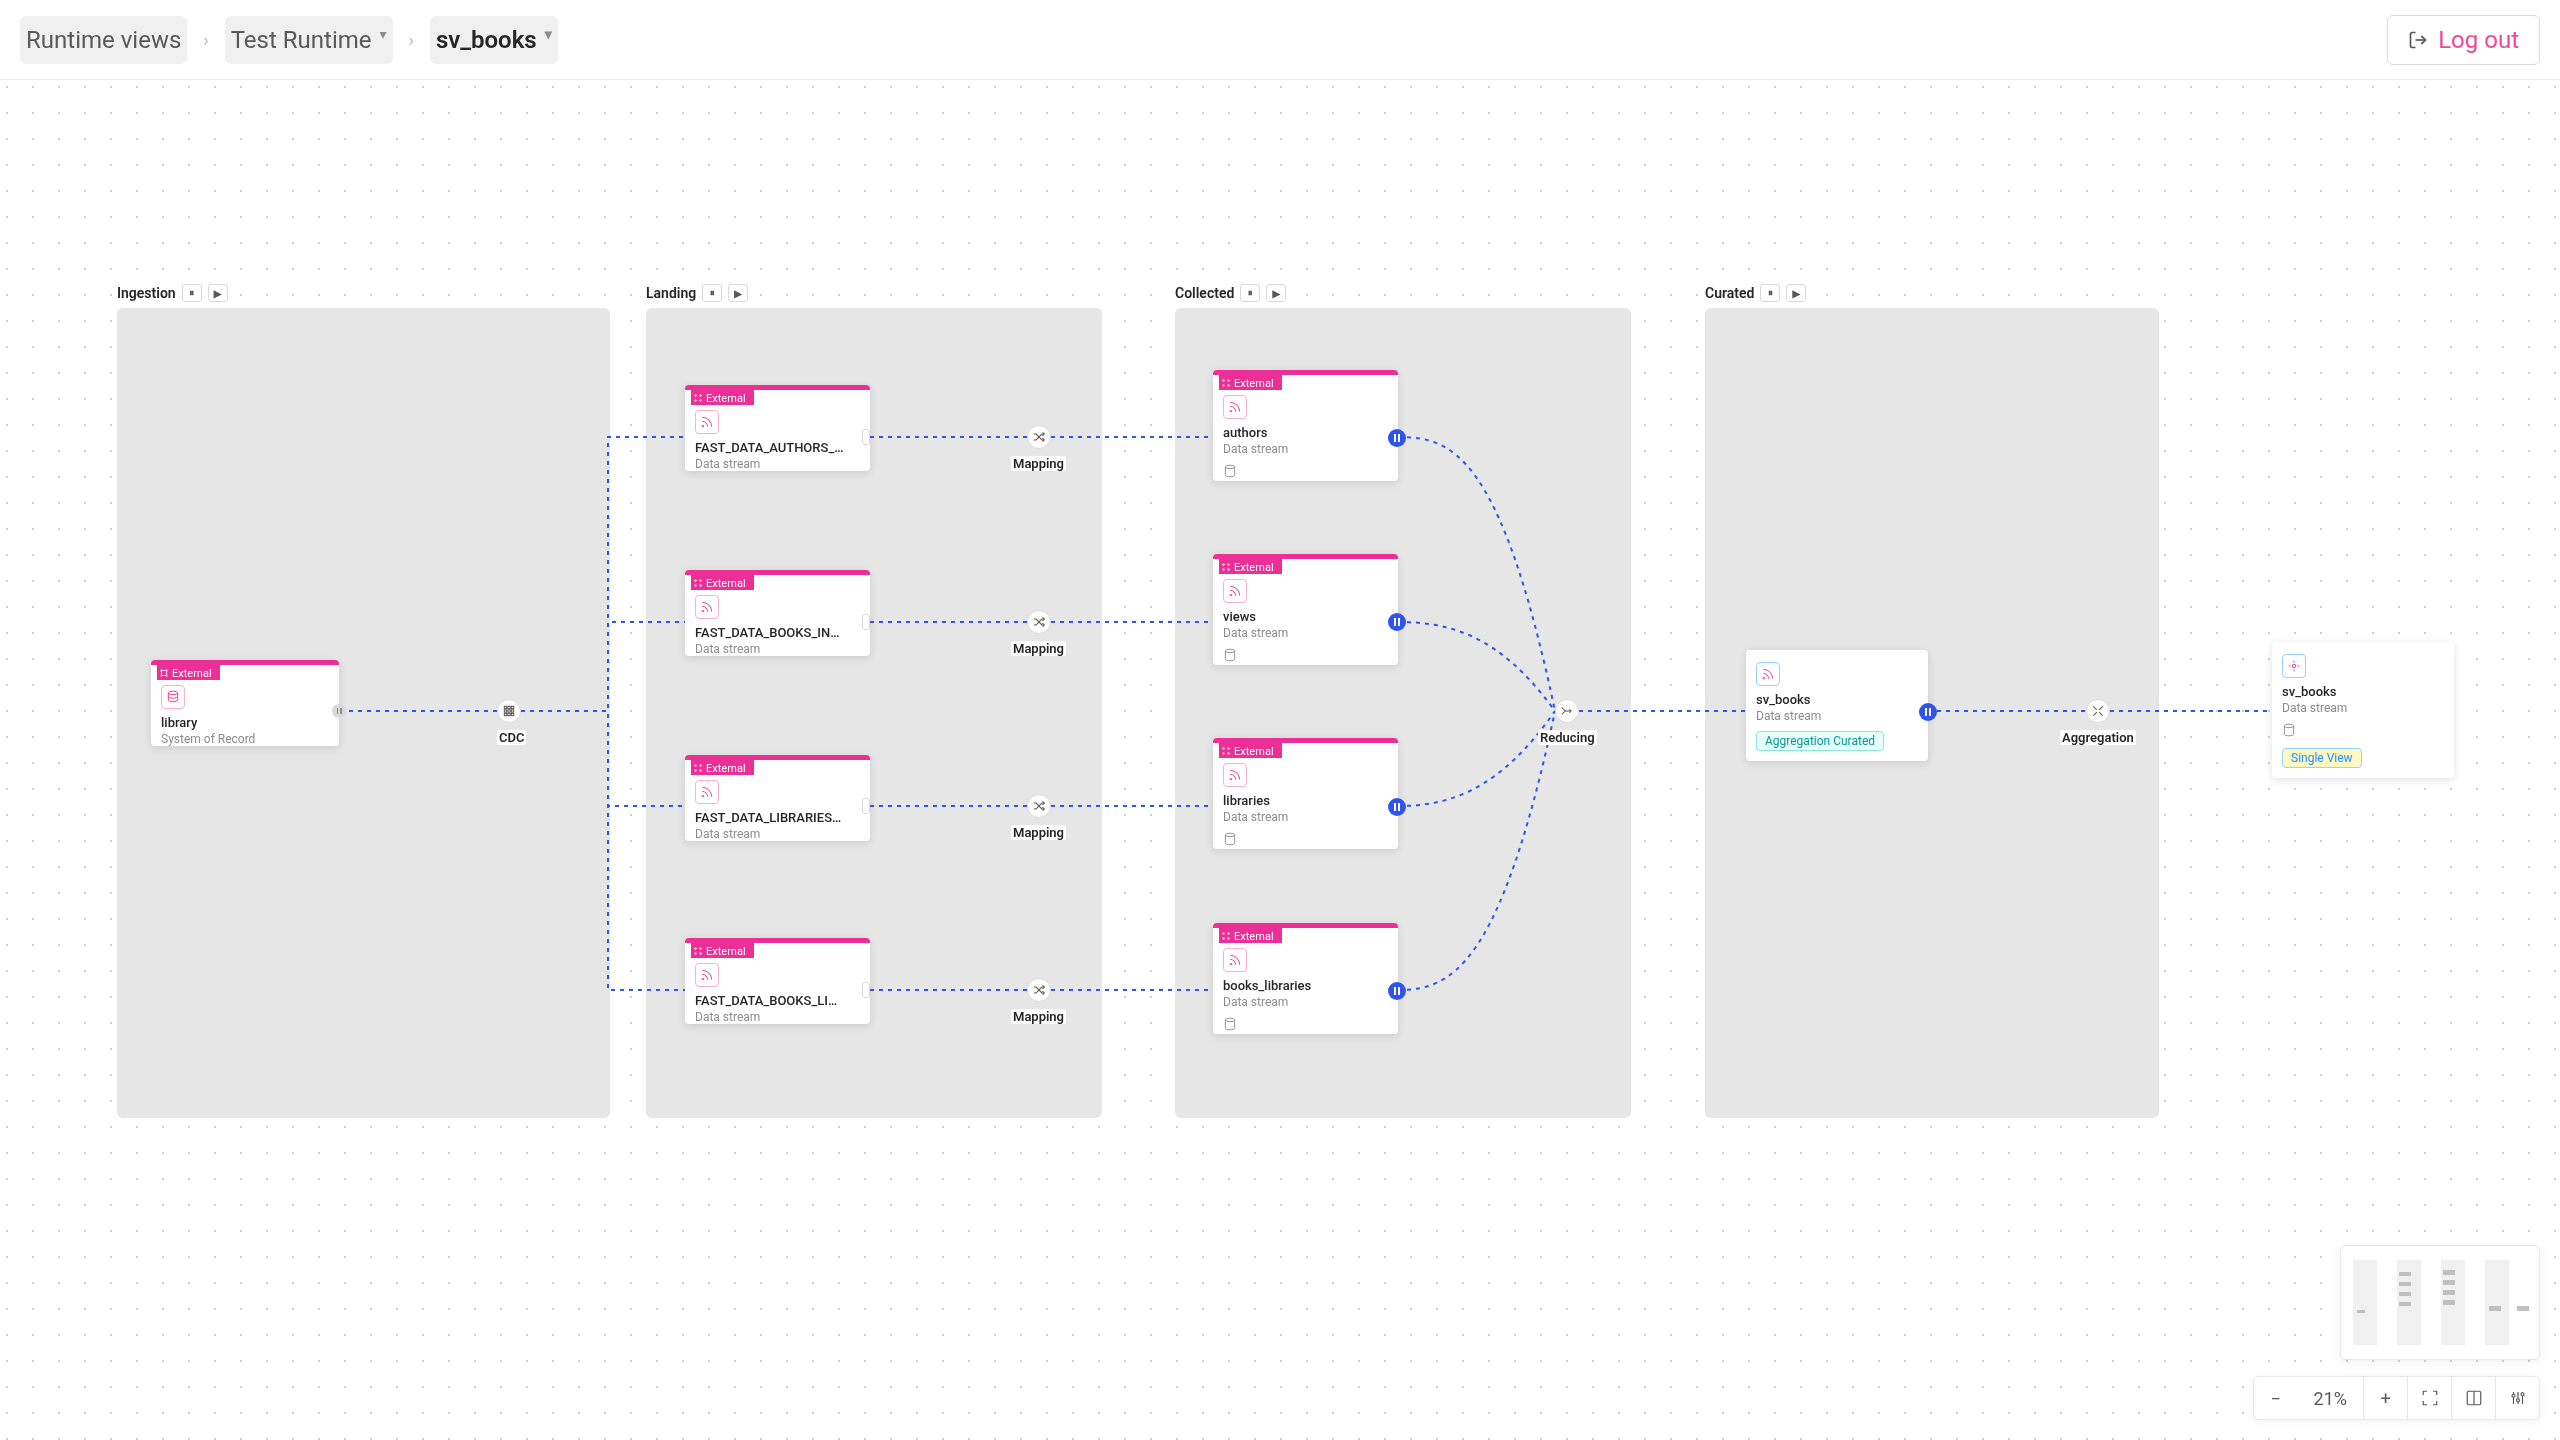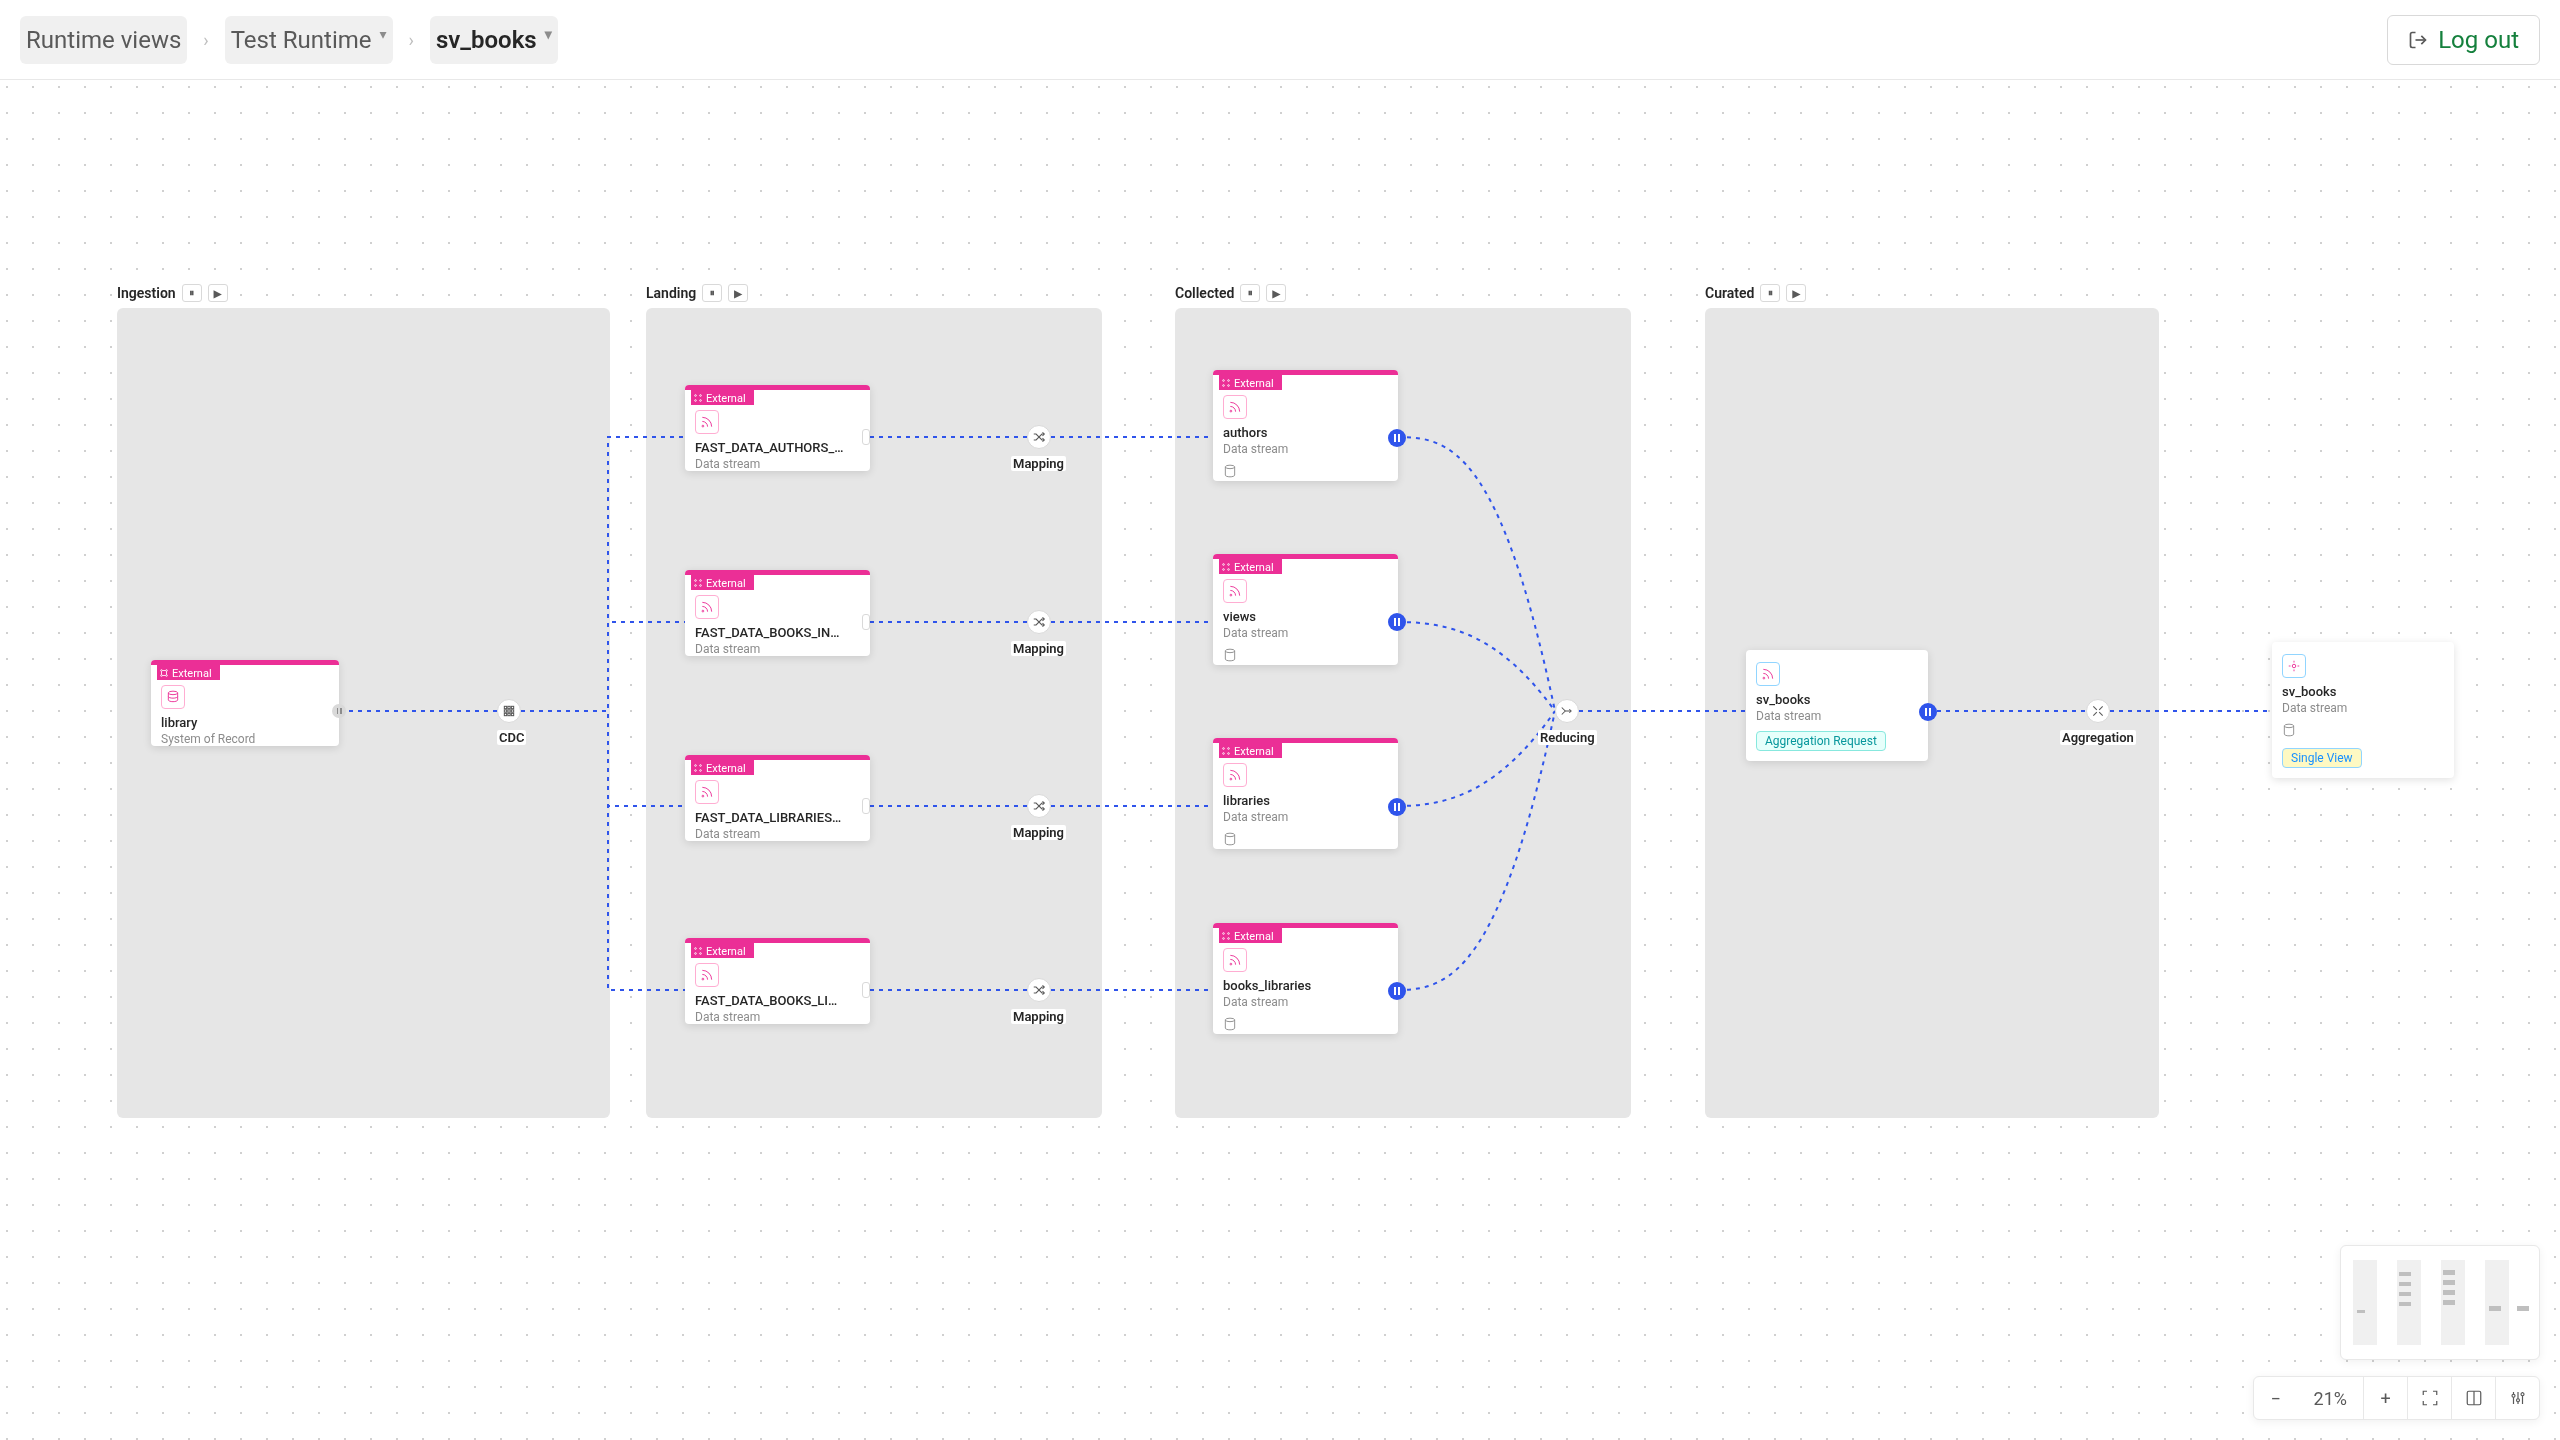--- a/index.html
+++ b/index.html
@@ -28,21 +28,21 @@
 .breadcrumb{display:flex;gap:16px;align-items:center}
 .crumb{
   background:#f0f0f0;border-radius:6px;padding:10px 6px;display:flex;align-items:flex-start;gap:8px;
   cursor:pointer;font-size:24px;color:#595959;
 }
 .crumb.active{font-weight:600;color:#262626}
 .crumb .caret{font-size:14px;color:#8c8c8c}
 .chev{color:#bfbfbf;font-size:18px}
 .logout-btn{
   border:1px solid var(--border);border-radius:6px;background:#fff;padding:10px 20px;
-  display:flex;align-items:center;gap:10px;cursor:pointer;font-size:24px;color:#15803d;
+  display:flex;align-items:center;gap:10px;cursor:pointer;font-size:24px;color:#ec4899;
 }
 .logout-btn svg{width:20px;height:20px}
 
 
 .canvas{
   position:absolute;inset:80px 0 0 0;overflow:hidden;
   background-image:radial-gradient(var(--dot-grid) 1px,transparent 1px);
   background-size:26px 26px;background-position:-6px -6px;
 }
 .world{position:absolute;inset:0}
@@ -558,21 +558,21 @@
       <div class="card-body" style="padding:12px 10px 10px">
         <div class="iconbox" style="border-color:#91d5ff">
             <svg viewBox="0 0 24 24" stroke="#1890ff">
               <path d="M4 11a9 9 0 0 1 9 9"></path>
               <path d="M4 4a16 16 0 0 1 16 16"></path>
               <circle cx="5" cy="19" r="1.5"></circle>
             </svg>
           </div>
         <div class="title">sv_books</div>
         <div class="sub">Data stream</div>
-        <span class="pill req">Aggregation Request</span>
+        <span class="pill req">Aggregation Curated</span>
       </div>
     </div>
     <div class="pause-chip" style="left:1919px;top:623px">
         <span class="bars">
           <span></span>
           <span></span>
         </span>
       </div>
 
     <div class="fnode" style="left:2086px;top:619px">

